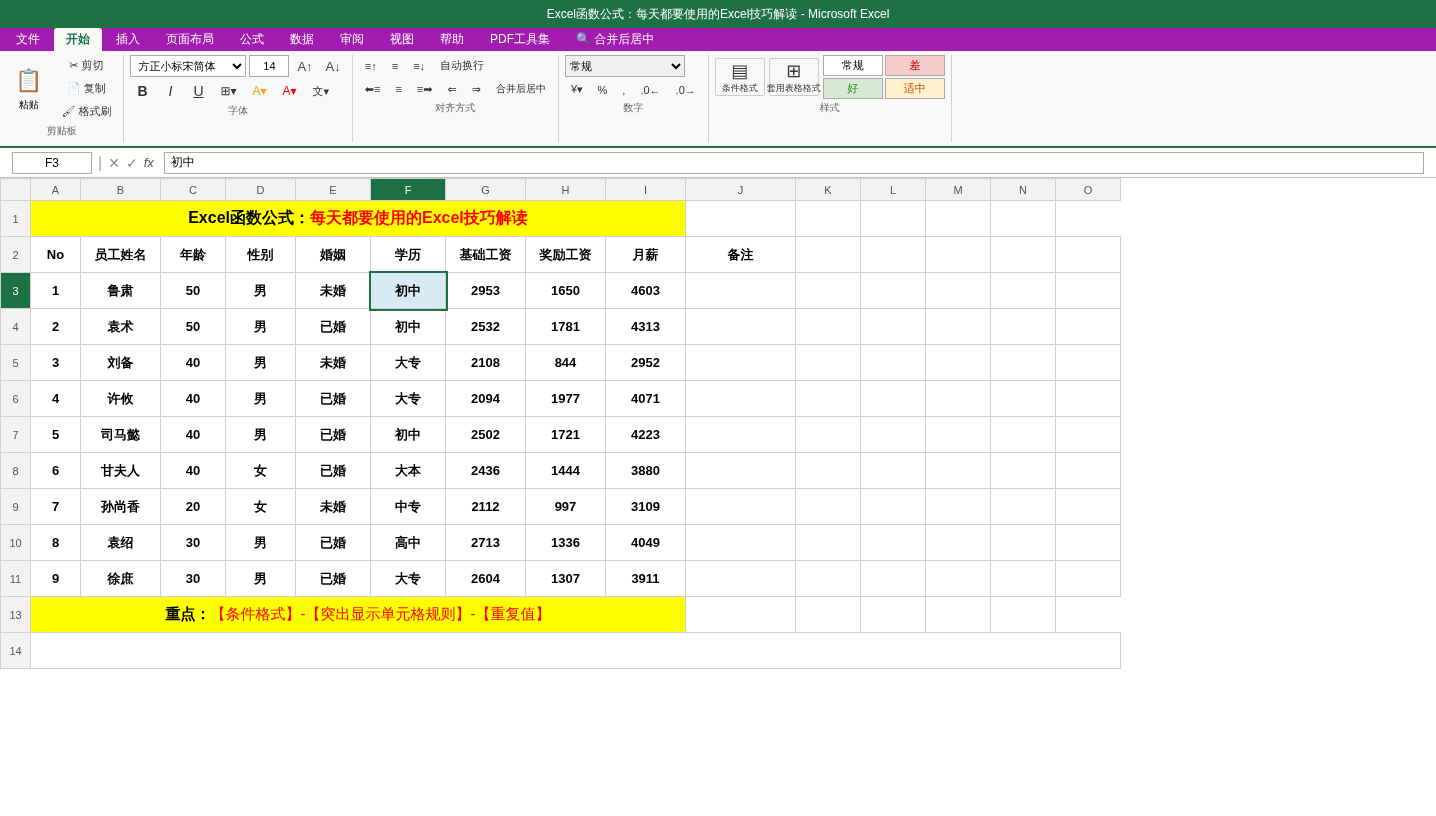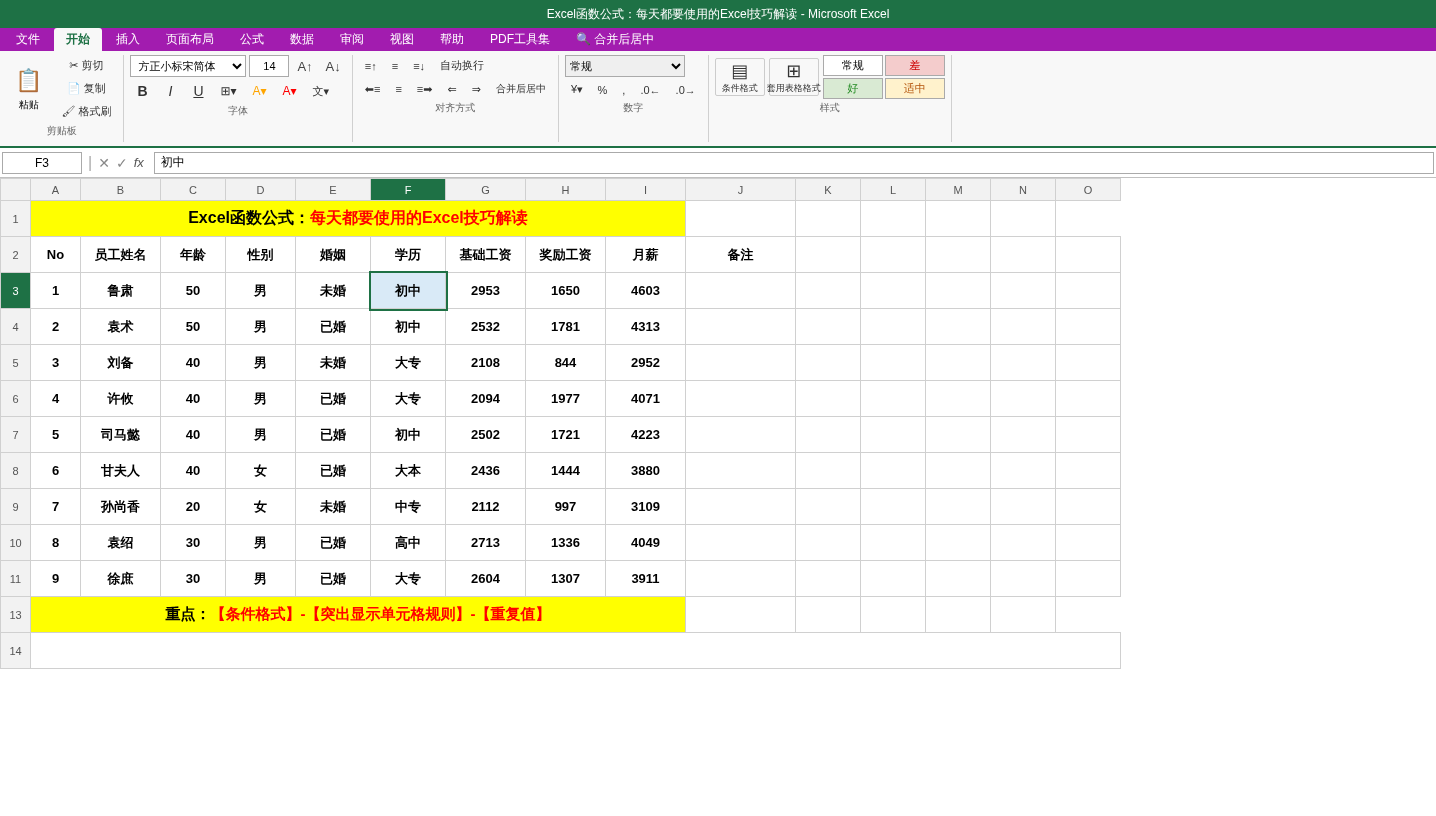--- a/index.html
+++ b/index.html
@@ -187,21 +187,21 @@
       background: #f8f8f8;
       color: #1e7145;
       font-weight: bold;
     }
 
     .formula-bar-container {
       display: flex;
       align-items: center;
       background: white;
       border-bottom: 1px solid #c0c0c0;
-      padding: 2px 2px;
+      padding: 2px 12px;
       height: 30px;
       gap: 6px;
     }
 
     .btn-small {
       background: none;
       border: 1px solid transparent;
       padding: 1px 4px;
       cursor: pointer;
       font-size: 13px;
@@ -586,21 +586,21 @@
         <td class="empty-cell"></td>
         <td class="empty-cell"></td>
         <td class="empty-cell"></td>
         <td class="empty-cell"></td>
       </tr>
 
 
       <tr>
         <td class="row-header">13</td>
         <td class="note-cell" colspan="9">
-          <span style="color:black; font-weight:bold; font-size:15px;">重点：</span><span style="color:red; font-weight:bold; font-size:15px;">【条件格式】-【突出显示单元格规则】-【重复值】</span>
+          <span style="color:black; font-weight:bold; font-size:15px;">重点：</span><span style="color:red; font-weight:normal; font-size:15px;">【条件格式】-【突出显示单元格规则】-【重复值】</span>
         </td>
         <td class="empty-cell"></td>
         <td class="empty-cell"></td>
         <td class="empty-cell"></td>
         <td class="empty-cell"></td>
         <td class="empty-cell"></td>
       </tr>
 
       <tr>
         <td class="row-header">14</td>

